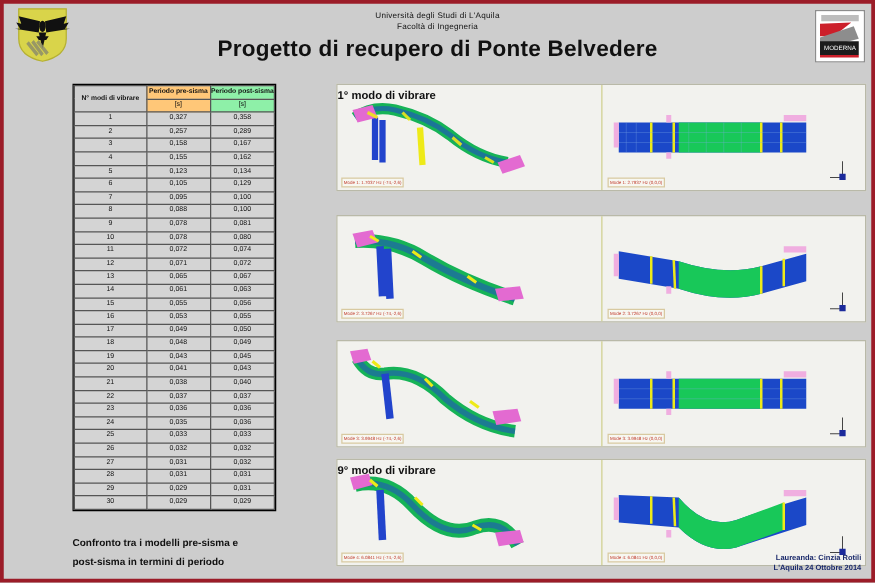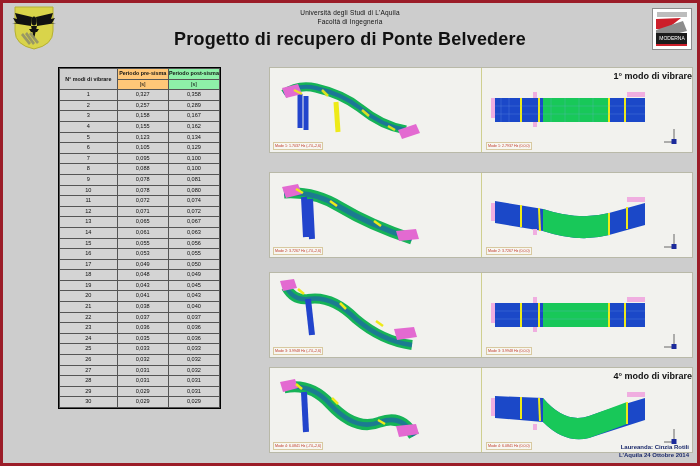--- a/index.html
+++ b/index.html
@@ -62,22 +62,22 @@
     position:absolute;left:55px;top:424px;width:215px;
     font-size:8px;font-weight:bold;color:#111;line-height:15px;
   }
   
   .panel{
     position:absolute;left:266px;width:424px;height:86px;
     background:#f2f2ee;border:1px solid #b9b9a8;
     box-sizing:border-box;
   }
   .panel .ptitle{
-    position:absolute;left:0;right:0;top:3px;text-align:right;
-    font-size:9px;font-weight:bold;color:#111;margin-left:28px;
+    position:absolute;left:0;right:0;top:3px;text-align:left;
+    font-size:9px;font-weight:bold;color:#111;
   }
   .panel .divider{
     position:absolute;left:50%;top:0;bottom:0;width:1px;background:#cfcf8f;
   }
   .panel .half{position:absolute;top:0;bottom:0;width:50%;overflow:hidden;}
   .panel .half.left{left:0;}
   .panel .half.right{left:50%;}
   .mlabel{
     position:absolute;left:3px;bottom:2px;
     font-size:3.6px;color:#c0392b;white-space:nowrap;
@@ -296,20 +296,22 @@
           <tr>
             <td class="idx">30</td>
             <td class="val">0,029</td>
             <td class="val">0,029</td>
           </tr>
         </tbody>
     </table>
   </div>
 
   <div class="caption">
+    <div>Confronto tra i modelli pre-sisma e</div>
+    <div>post-sisma in termini di periodo</div>
   </div>
 
   <div class="panel" id="panel0" style="top:64px">
     <div class="ptitle">1° modo di vibrare</div>
     <div class="divider"></div>
     <div class="half left">
       <svg class="fe-svg" width="212" height="86" viewBox="0 0 212 86">
         <g stroke="#2f7fd0" stroke-width="0.35" fill="none">
           <path d="M14 26 q14 -10 32 -6 q26 6 44 20 q22 18 46 22" stroke="#16b357" stroke-width="9"></path>
           <path d="M14 26 q14 -10 32 -6 q26 6 44 20 q22 18 46 22" stroke="#2244cc" stroke-width="4" opacity="0.55"></path>
@@ -446,21 +448,21 @@
     <svg class="triad" viewBox="0 0 22 20">
         <g stroke="#444" stroke-width="0.8" fill="none">
           <line x1="12" y1="16" x2="12" y2="3"></line>
           <line x1="12" y1="16" x2="2" y2="16"></line>
         </g>
         <rect x="9.5" y="13" width="5" height="5" fill="#1b2a9b"></rect>
       </svg>
   </div>
 
   <div class="panel" id="panel3" style="top:364px">
-    <div class="ptitle">4° modo di vibrare</div>
+    <div class="ptitle">9° modo di vibrare</div>
     <div class="divider"></div>
     <div class="half left">
       <svg class="fe-svg" width="212" height="86" viewBox="0 0 212 86">
         <path d="M14 20 q26 -6 46 16 q26 28 50 18 q22 -8 34 14" stroke="#16b357" stroke-width="11" fill="none"></path>
         <path d="M14 20 q26 -6 46 16 q26 28 50 18 q22 -8 34 14" stroke="#2244cc" stroke-width="4.5" fill="none" opacity="0.5"></path>
         <path d="M34 24 l2 40" stroke="#2244cc" stroke-width="6" fill="none"></path>
         <path d="M10 14 l15 -3 l3 9 l-15 4 Z" fill="#e36ad1"></path>
         <path d="M126 58 l20 -2 l3 10 l-20 3 Z" fill="#e36ad1"></path>
         <g stroke="#eeea18" stroke-width="2.5" fill="none">
             <path d="M26 16 l6 5"></path>

